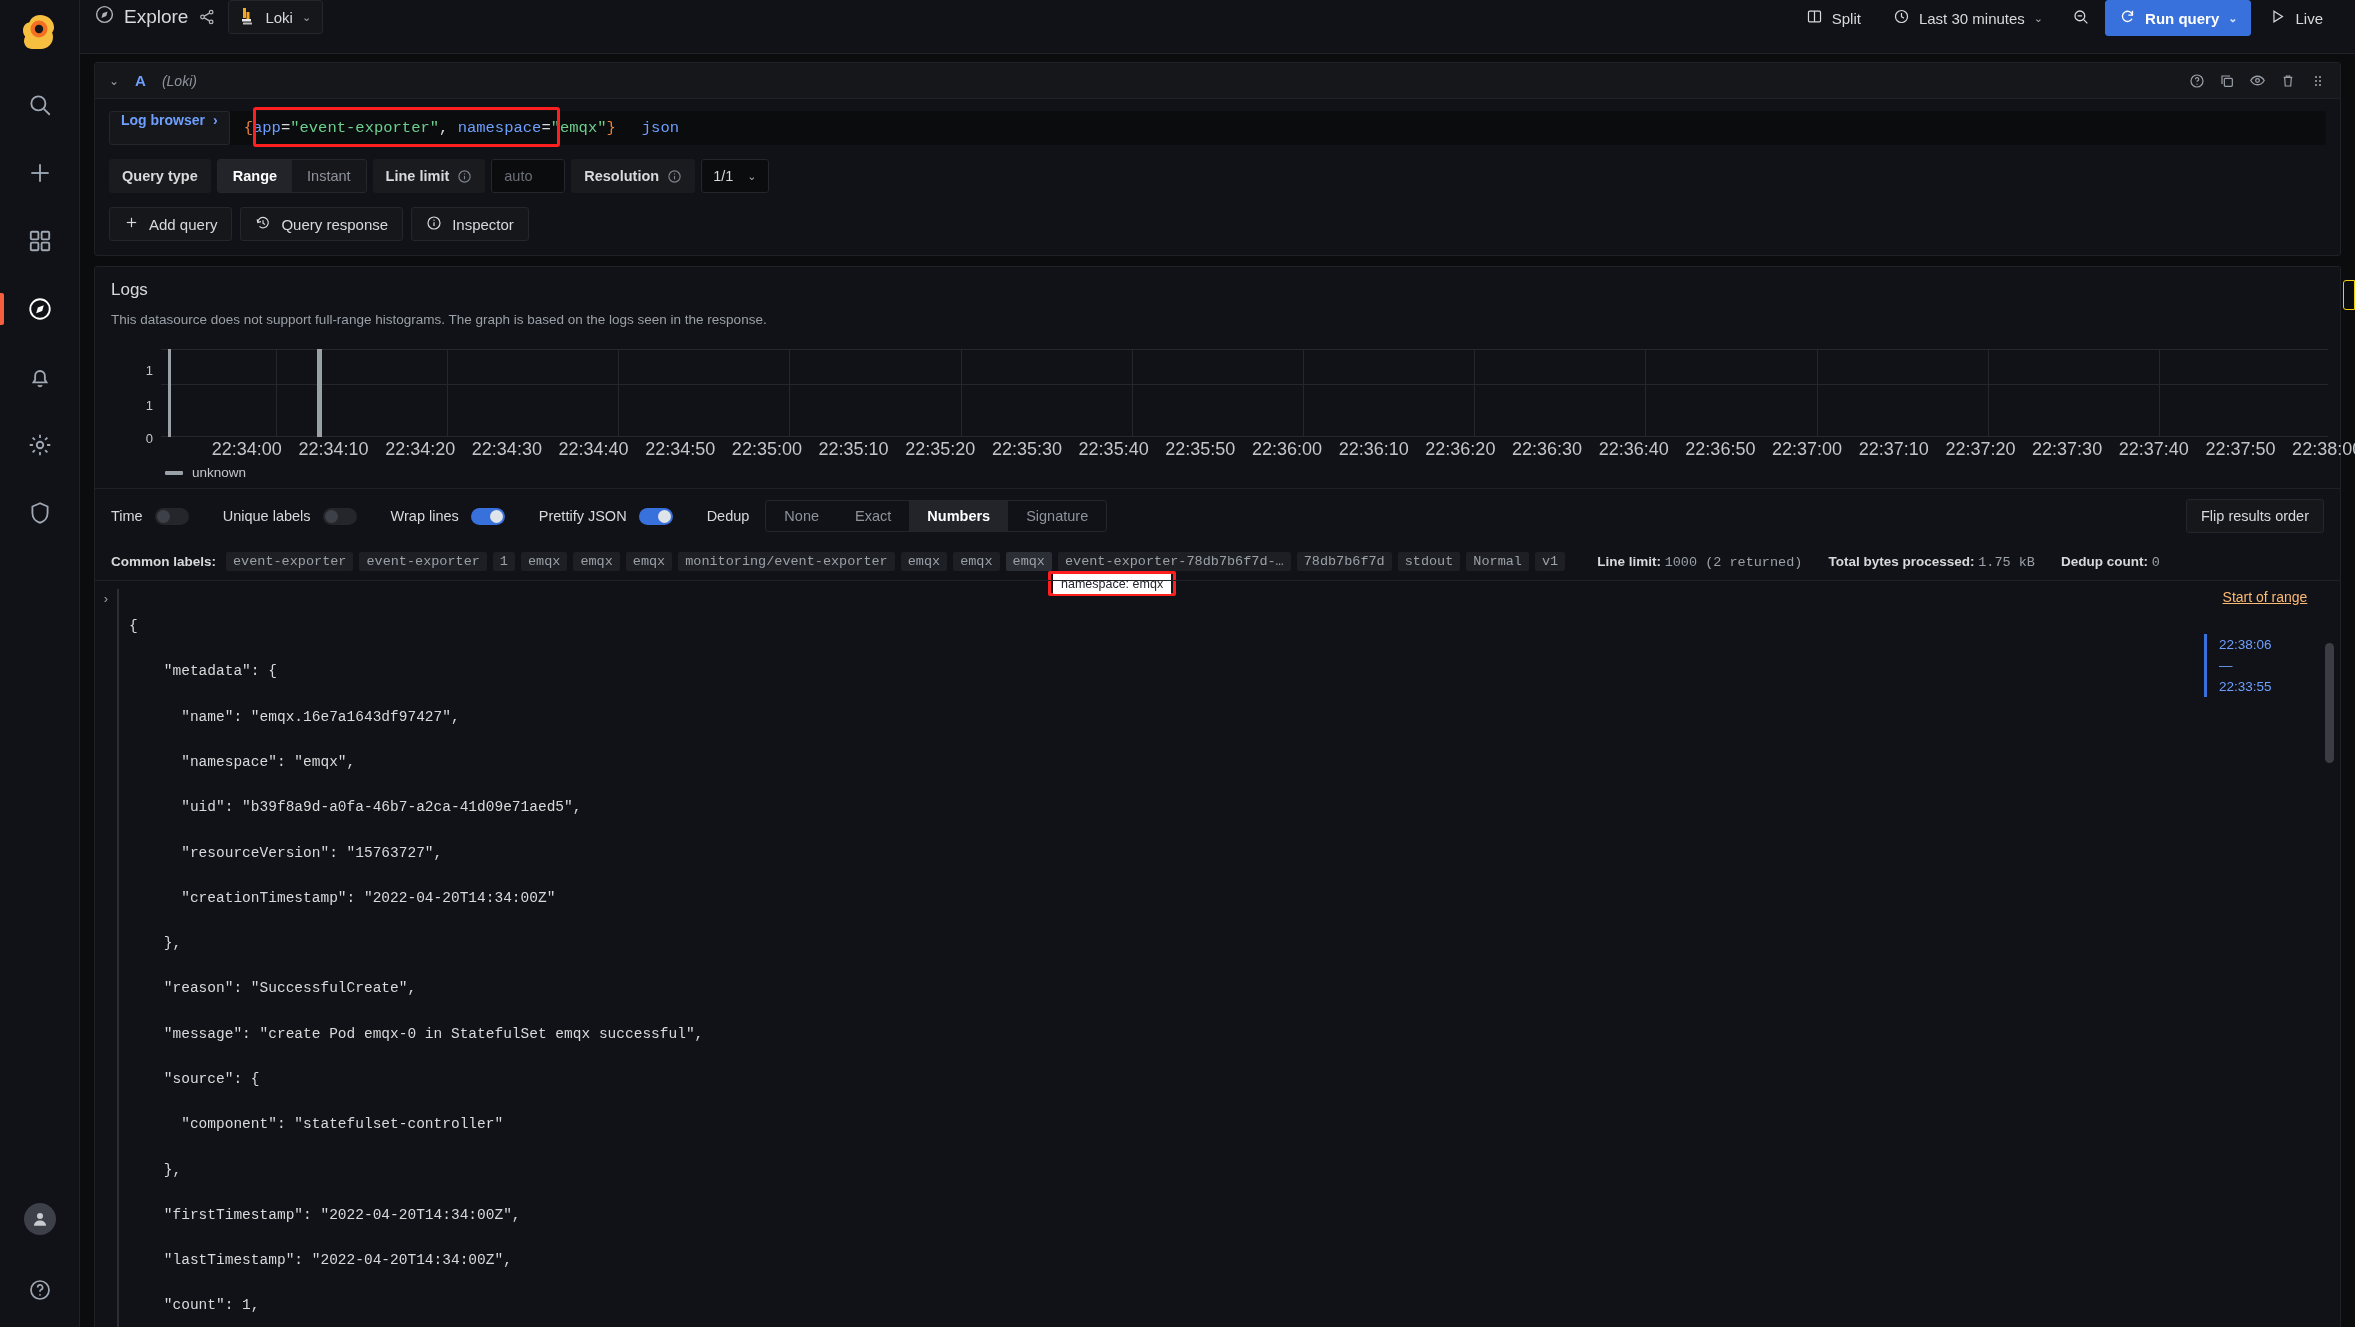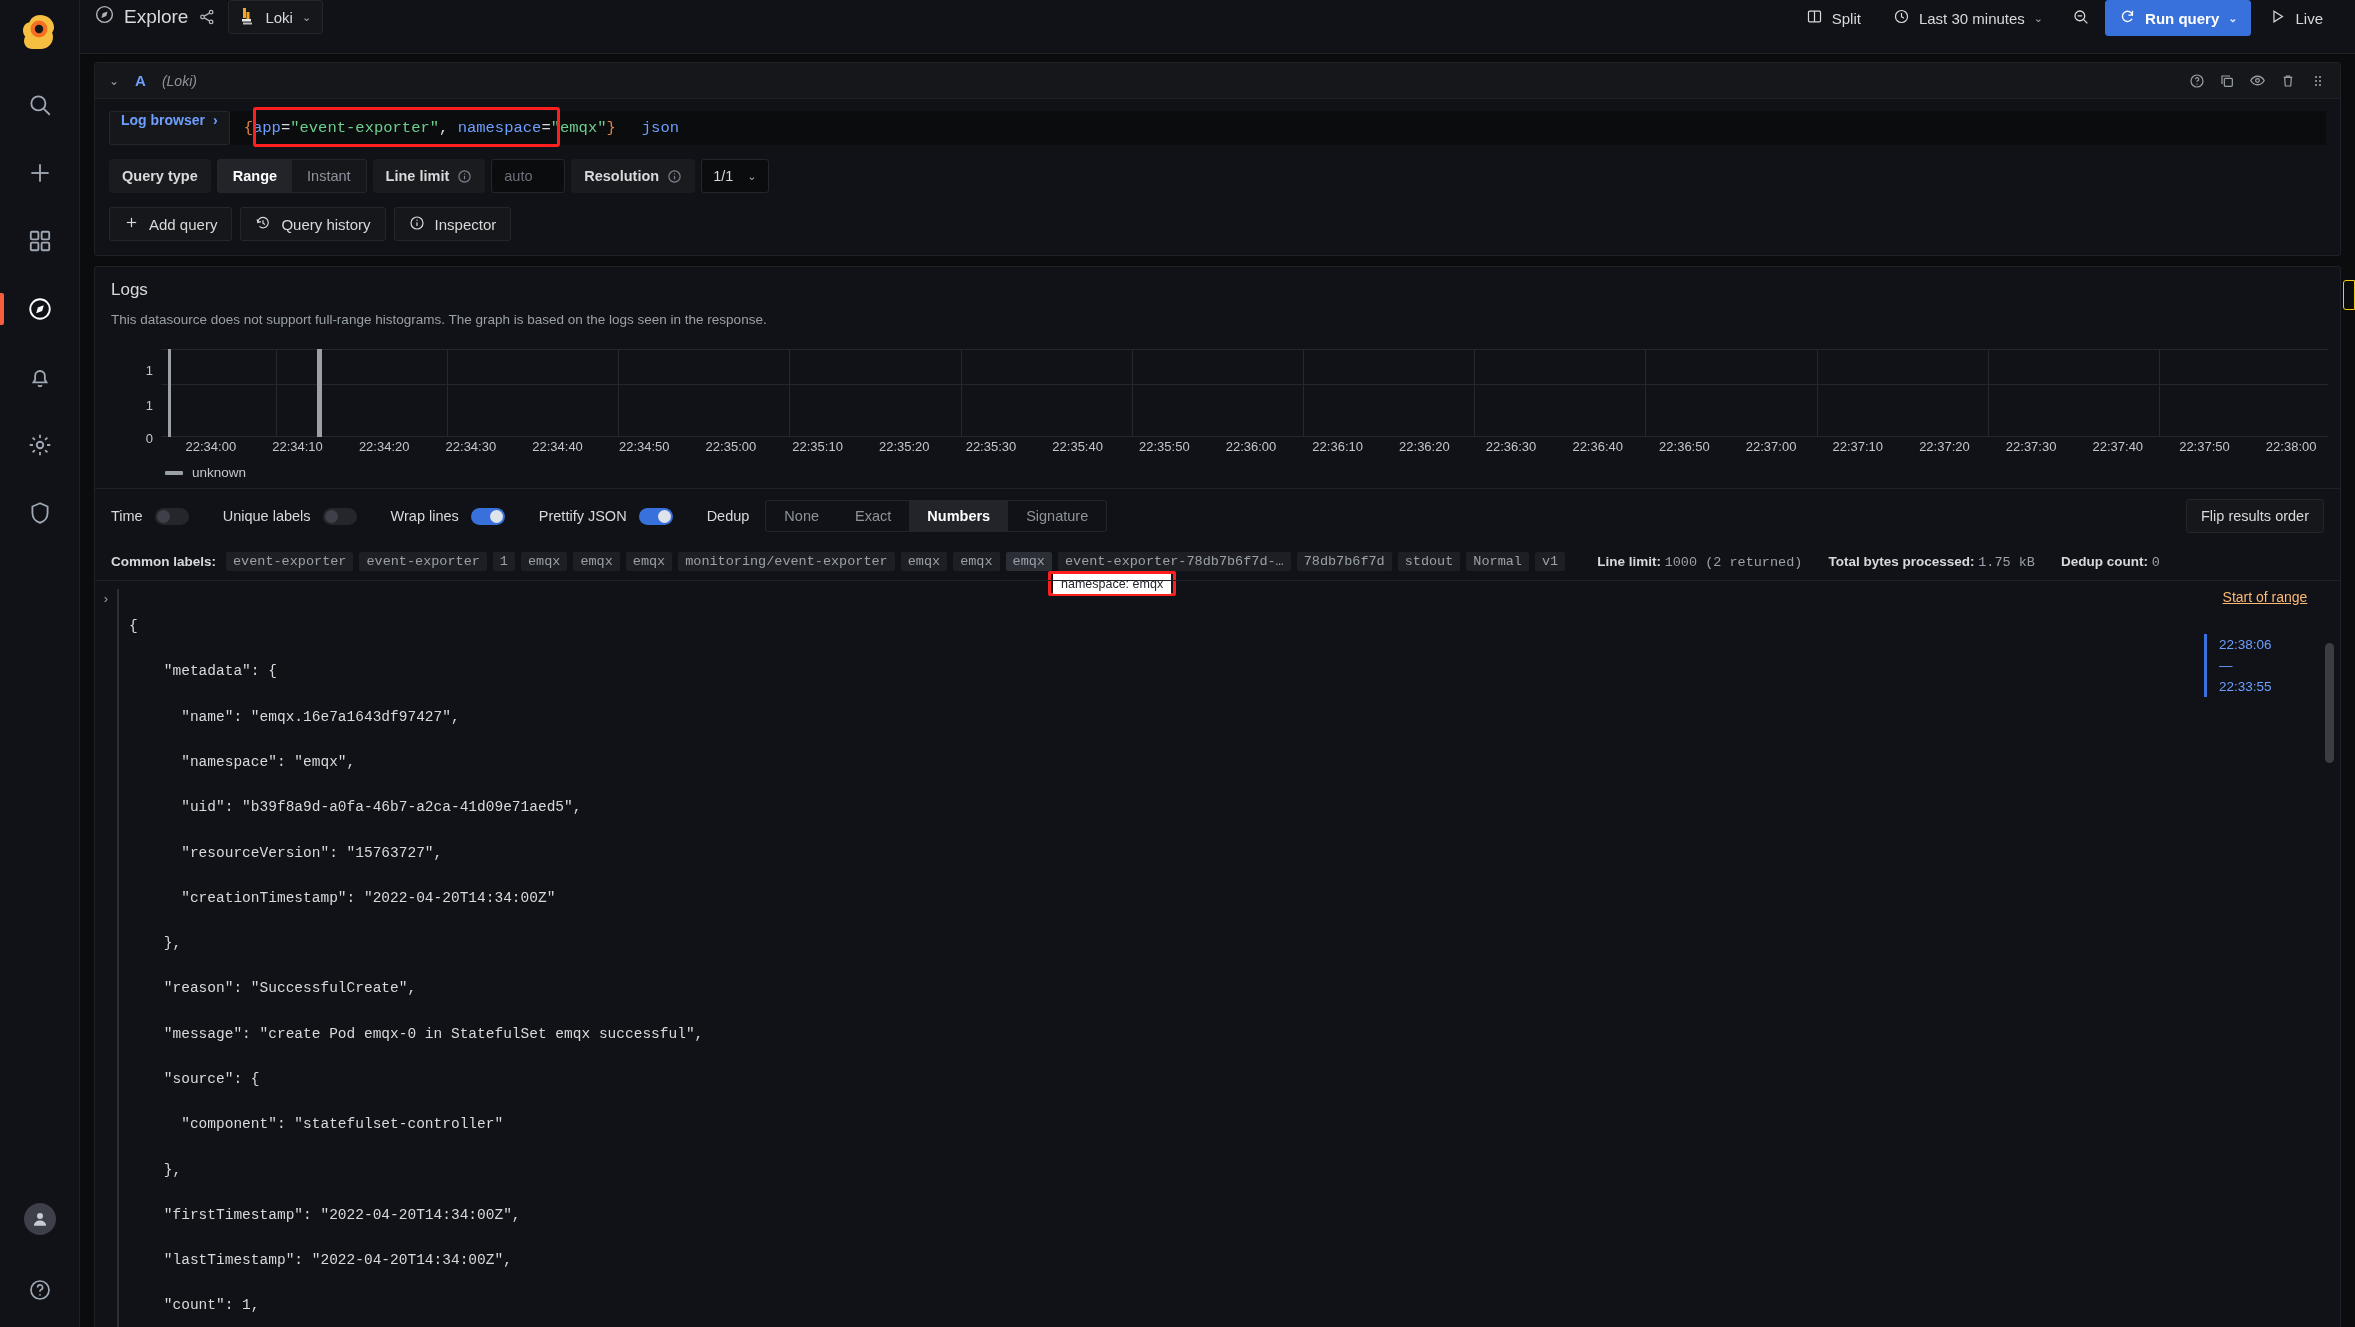--- a/index.html
+++ b/index.html
@@ -137,21 +137,21 @@
   .logs-head { padding: 13px 16px 0 16px; font-size: 17px; color: #d8d9da; }
   .logs-note { padding: 12px 16px 0 16px; font-size: 13.5px; color: #9aa0a8; }
 
   .graph { position: relative; height: 120px; margin: 12px 0 0 0; }
   .gy { position: absolute; left: 0; width: 58px; text-align: right; font-size: 13px; color: #c2c6cb; }
   .plot { position: absolute; left: 66px; right: 12px; top: 10px; bottom: 22px; }
   .vgrid { position: absolute; top: 0; bottom: 0; width: 1px; background: #25272c; }
   .hgrid { position: absolute; left: 0; right: 0; height: 1px; background: #25272c; }
   .bar { position: absolute; bottom: 0; background: #9aa0a8; width: 5px; }
   .xaxis { position: absolute; left: 66px; right: 12px; top: 100px; height: 18px; }
-  .xtick { position: absolute; font-size: 13px; color: #c2c6cb; transform: translateX(-50%); white-space: nowrap; }
+  .xtick { position: absolute; font-size: 18px; color: #c2c6cb; transform: translateX(-50%); white-space: nowrap; margin-left: 36px; }
   .legend { display: flex; align-items: center; gap: 9px; padding: 6px 0 8px 70px; font-size: 13.5px; color: #c2c6cb; }
   .legend-swatch { width: 18px; height: 4px; background: #9aa0a8; border-radius: 1px; }
 
   .logs-toolbar {
     display: flex; align-items: center; gap: 0; padding: 10px 16px 12px 16px;
     border-top: 1px solid #1f2127;
   }
   .tgl-wrap { display: flex; align-items: center; gap: 12px; margin-right: 34px; }
   .tgl-label { font-size: 14.5px; color: #d8d9da; }
   .tgl { width: 34px; height: 17px; border-radius: 9px; background: #24262b; position: relative; cursor: pointer; }
@@ -470,21 +470,21 @@
                     <line x1="4.5" y1="12" x2="19.5" y2="12"></line>
                   </svg></span>
               <span>Add query</span>
             </div>
             <div class="qbtn">
               <span><svg width="16" height="16" viewBox="0 0 24 24" fill="none" stroke="currentColor" stroke-width="1.8">
                     <path d="M4.3 11a7.8 7.8 0 1 1 2.4 6"></path>
                     <polyline points="3.2,6.5 4.3,11.3 9,10"></polyline>
                     <path d="M12 8v4.4l3 1.8"></path>
                   </svg></span>
-              <span>Query history</span>
+              <span>Query response</span>
             </div>
             <div class="qbtn">
               <span><svg width="16" height="16" viewBox="0 0 24 24" fill="none" stroke="currentColor" stroke-width="1.8">
                     <circle cx="12" cy="12" r="9"></circle>
                     <line x1="12" y1="11" x2="12" y2="16.5"></line>
                     <circle cx="12" cy="7.8" r="1" fill="currentColor" stroke="none"></circle>
                   </svg></span>
               <span>Inspector</span>
             </div>
           </div>

